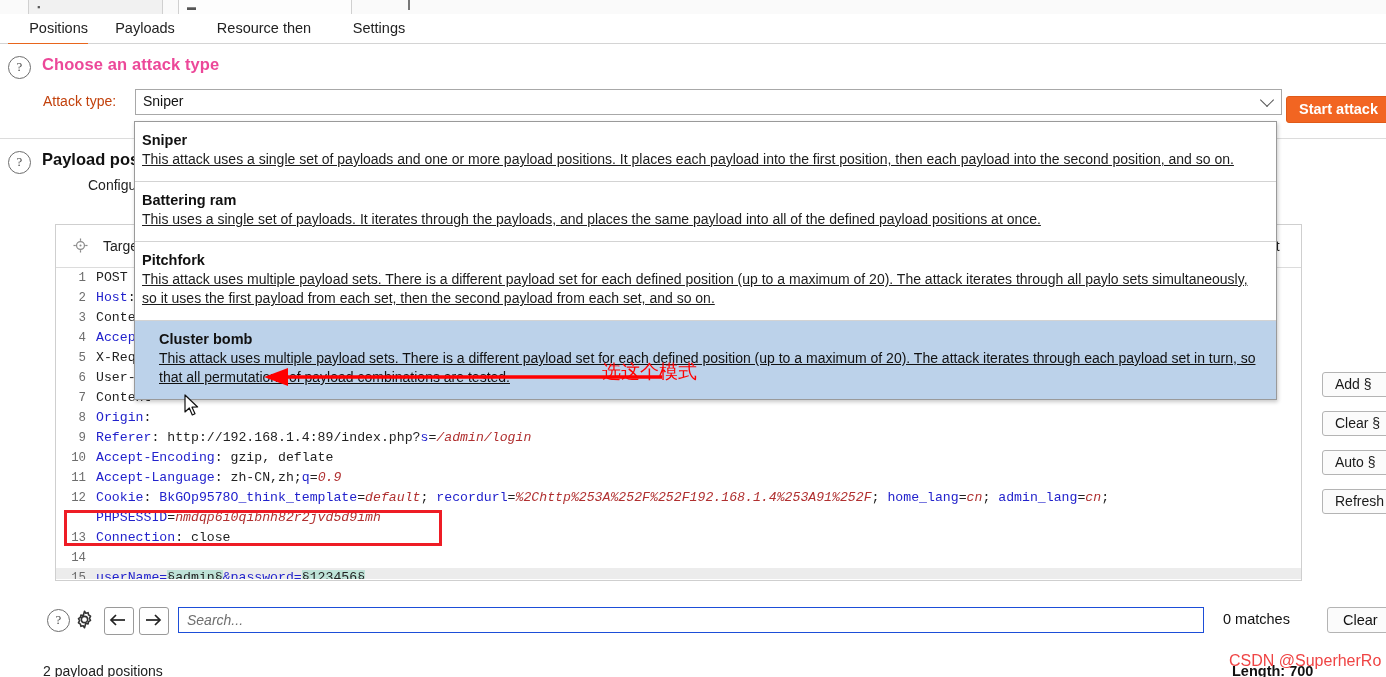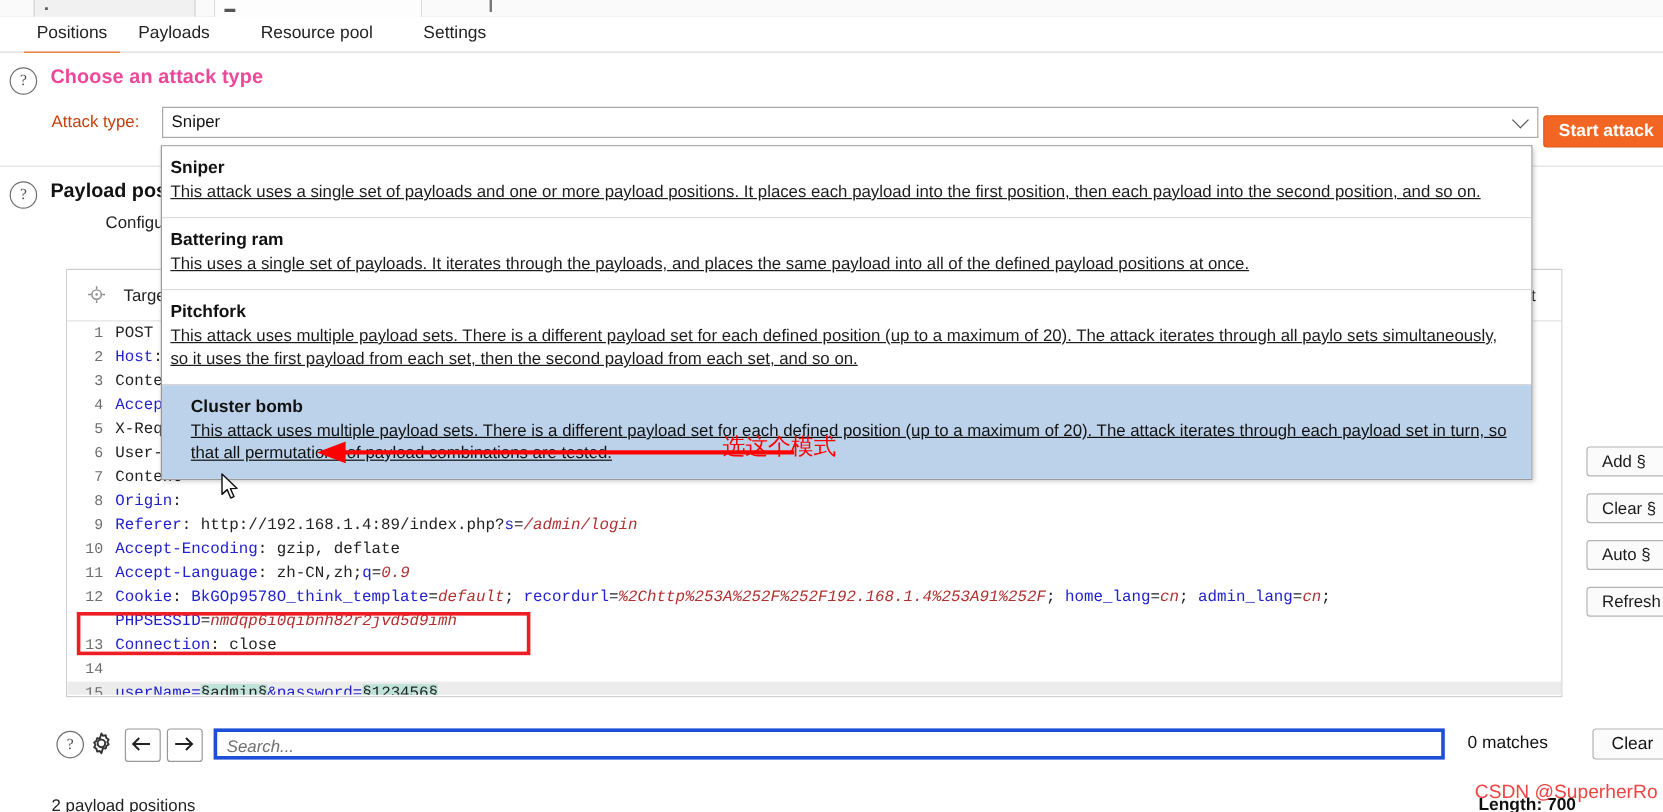--- a/index.html
+++ b/index.html
@@ -16,21 +16,21 @@
   .mini-tab.sel{background:#ffffff;border-bottom:3px solid #f26522;}
   .mini-tab .glyph{position:absolute;left:8px;top:17px;font-size:9px;color:#555;}
   #mt1{left:28px;width:133px;}
   #mt2{left:178px;width:172px;background:#fdfdfd;}
   #mtcursor{position:absolute;left:408px;top:-3px;width:2px;height:13px;background:#777;}
 
   
   #tabrow{position:absolute;left:0;top:14px;width:1386px;height:29px;background:#ffffff;border-bottom:1px solid #d4d4d4;}
   .tab{position:absolute;top:0;height:29px;line-height:28px;font-size:14.5px;color:#222;cursor:default;white-space:nowrap;}
   .tab.active{border-bottom:2.5px solid #e8651c;font-weight:400;}
-  #tab0{left:20px;width:80px;text-align:center;}
+  #tab0{left:8px;width:80px;text-align:right;}
   #tab1{left:108px;width:74px;text-align:center;}
   #tab2{left:196px;width:136px;text-align:center;}
   #tab3{left:346px;width:66px;text-align:center;}
 
   
   #sec-attack{position:absolute;left:0;top:44px;width:1386px;height:94px;background:#fff;border-bottom:1px solid #dcdcdc;}
   .qmark{width:21px;height:21px;border-radius:50%;border:1.4px solid #6e6e6e;color:#4a4a4a;
          font-size:13px;line-height:19px;text-align:center;display:inline-block;font-family:"Liberation Serif",serif;}
   #attack-help{position:absolute;left:8px;top:12px;}
   #attack-title{position:absolute;left:42px;top:11px;font-size:16.5px;font-weight:bold;color:#ec4899;letter-spacing:.1px;}
@@ -74,21 +74,21 @@
   #btn-auto{top:311px;}
   #btn-refresh{top:350px;}
 
   
   #searchrow{position:absolute;left:0;top:460px;width:1386px;height:44px;}
   #sr-help{position:absolute;left:47px;top:10px;}
   #sr-gear{position:absolute;left:74px;top:10px;width:21px;height:21px;}
   .navbtn{position:absolute;top:8px;width:28px;height:26px;border:1px solid #9a9a9a;border-radius:3px;background:#fff;}
   #sr-back{left:104px;}
   #sr-fwd{left:139px;}
-  #search-input{position:absolute;left:178px;top:8px;width:1026px;height:26px;border:3px solid #1d4ed8;background:#fff;box-sizing:border-box;}
+  #search-input{position:absolute;left:178px;top:8px;width:1026px;height:26px;border:1px solid #1d4ed8;background:#fff;box-sizing:border-box;}
   #search-input .ph{position:absolute;left:8px;top:4px;font-size:14px;font-style:italic;color:#6f6f6f;}
   #matches{position:absolute;left:1223px;top:12px;font-size:14.5px;color:#111;}
   #btn-clear2{position:absolute;left:1327px;top:8px;width:105px;height:26px;border:1px solid #b4b4b4;border-radius:3px;background:#fbfbfb;
               font-size:14.5px;line-height:24px;padding-left:15px;box-sizing:border-box;color:#111;white-space:nowrap;overflow:hidden;}
   #positions-count{position:absolute;left:43px;top:524px;font-size:14px;color:#222;}
   #length{position:absolute;left:1232px;top:524px;font-size:14.5px;font-weight:bold;color:#111;}
   #watermark{position:absolute;left:1229px;top:652px;font-size:16px;color:#ef4444;white-space:nowrap;}
 
   
   #dropdown{position:absolute;left:134px;top:121px;width:1141px;border:1px solid #9a9a9a;background:#fff;box-shadow:1px 2px 4px rgba(0,0,0,.22);z-index:50;}
@@ -114,21 +114,21 @@
   </div>
   <div class="mini-tab sel" id="mt2">
     <span class="glyph">▬</span>
   </div>
   <div id="mtcursor"></div>
 </div>
 
 <div id="tabrow">
   <div class="tab active" id="tab0">Positions</div>
   <div class="tab" id="tab1">Payloads</div>
-  <div class="tab" id="tab2">Resource pool</div>
+  <div class="tab" id="tab2">Resource then</div>
   <div class="tab" id="tab3">Settings</div>
 </div>
 
 <div id="sec-attack">
   <span class="qmark" id="attack-help">?</span>
   <div id="attack-title">Choose an attack type</div>
   <div id="attack-type-label">Attack type:</div>
   <div id="attack-select">
     <span class="val">Sniper</span>
     <span class="chev"></span>

